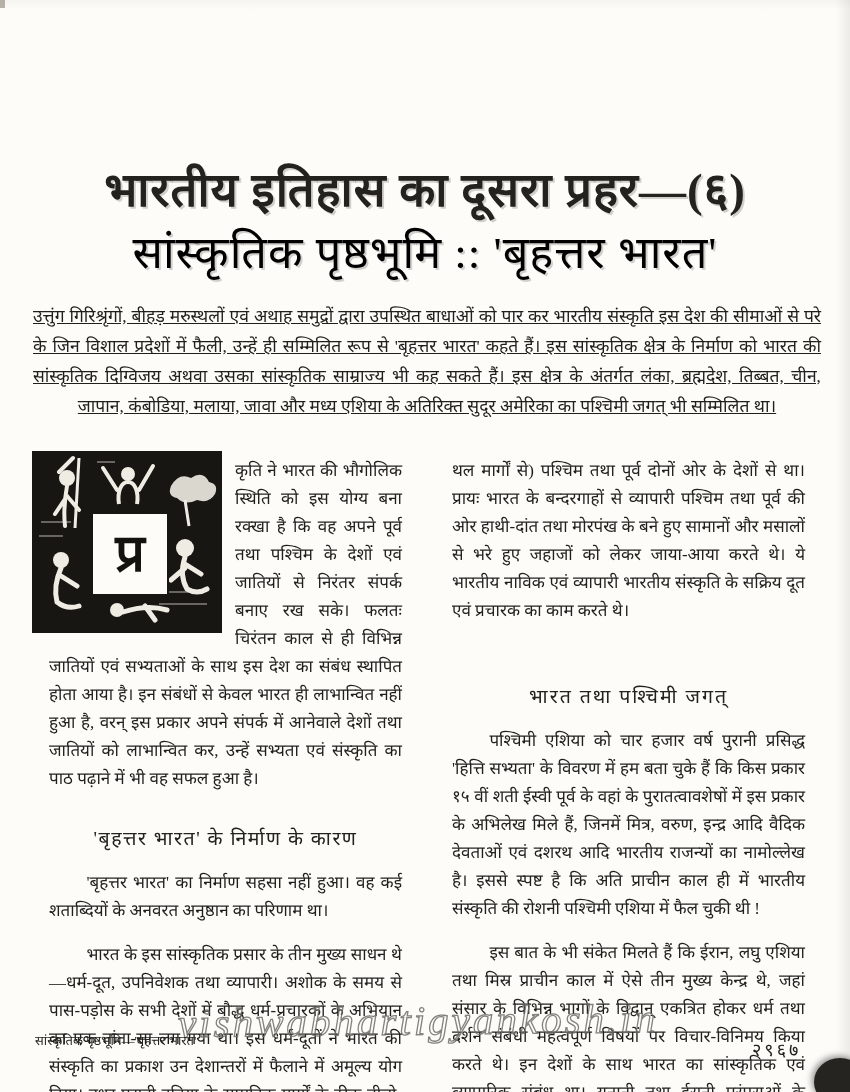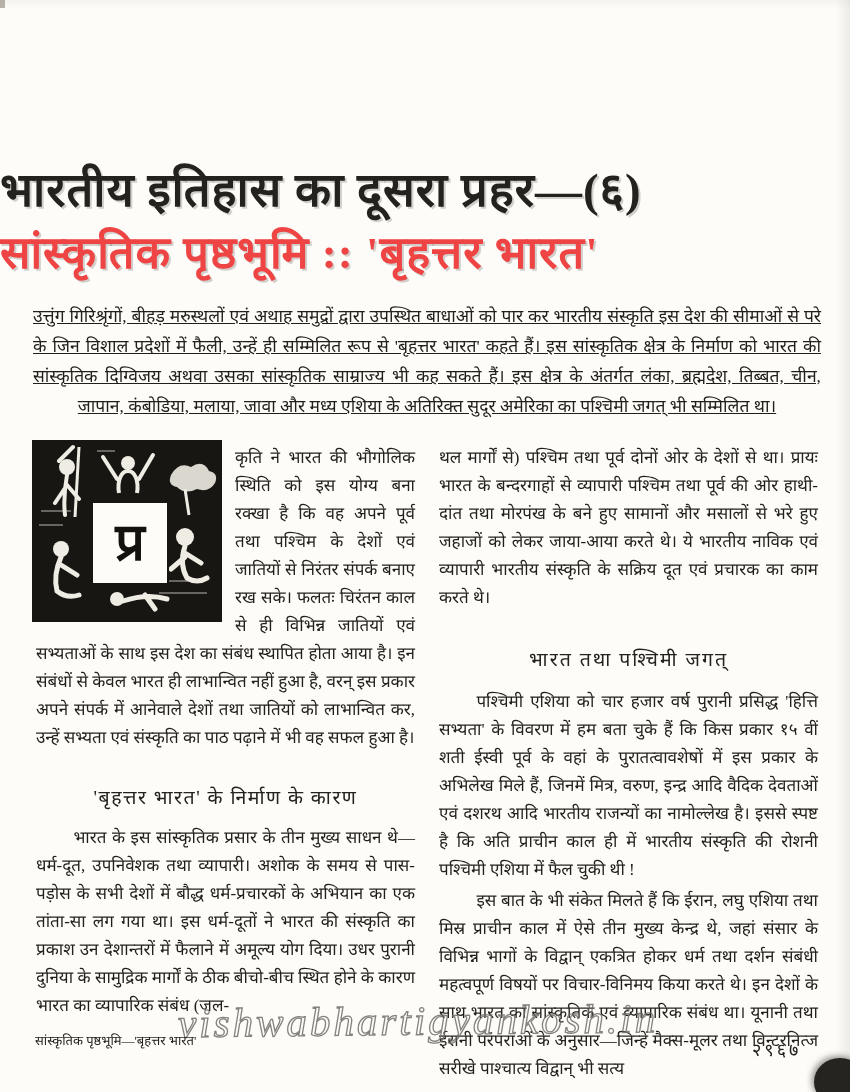--- a/index.html
+++ b/index.html
@@ -13,62 +13,62 @@
     background:#fdfcf9;color:#1d1d1b;
   }
   
   .page::before{
     content:"";position:absolute;inset:0;pointer-events:none;
     background:
       linear-gradient(to left, rgba(90,85,75,.10), rgba(0,0,0,0) 14px),
       linear-gradient(to bottom, rgba(90,85,75,.05), rgba(0,0,0,0) 10px);
   }
   .title-block{
-    position:absolute;top:158px;left:0;width:850px;text-align:left;
+    position:absolute;top:158px;left:0;width:850px;text-align:center;
   }
   .title-line1{
     font-size:47px;line-height:64px;font-weight:700;color:#23221f;
     text-shadow:2px 2px 0 rgba(60,55,45,.22);letter-spacing:1px;white-space:nowrap;
   }
   .title-line2{
-    font-size:45px;line-height:62px;font-weight:700;color:#ef4444;
+    font-size:45px;line-height:62px;font-weight:400;color:#000000;
     text-shadow:2px 2px 0 rgba(60,55,45,.22);letter-spacing:1px;white-space:nowrap;
   }
   .intro{
     position:absolute;top:301px;left:33px;width:788px;
     font-size:17.5px;line-height:30px;
     text-align:justify;text-align-last:center;color:#201f1c;text-decoration:underline;
   }
   .columns{
     position:absolute;top:441px;left:33px;width:788px;
     display:flex;gap:18px;
   }
   .col{
     width:385px;font-size:17px;line-height:28px;text-align:justify;color:#201f1c;
   }
-  .col p{margin:3px;}
+  .col p{margin:16px;}
   .indent{text-indent:2.2em;}
   .illustration{
-    float:left;width:188px;height:180px;margin:0 14px 4px 0;
+    float:left;width:188px;height:180px;margin:11px 14px 4px 0;
     background:#181613;position:relative;box-shadow:0 0 0 1px #181613;
   }
   .illustration svg{display:block;width:100%;height:100%;}
   .dropcap-box{
     position:absolute;left:58px;top:60px;width:74px;height:80px;
     background:#fdfcf9;border:2px solid #181613;
     display:flex;align-items:center;justify-content:center;
   }
   .dropcap{font-size:52px;font-weight:700;color:#14120f;line-height:1;}
   .section-heading{
     text-align:center;text-indent:0;font-size:19.5px;letter-spacing:1.5px;
     margin:32px 0 12px !important;color:#23221f;
   }
   .section-heading-right{
     text-align:center;text-indent:0;font-size:19.5px;letter-spacing:2px;
-    margin:25px 0 14px !important;color:#23221f;
+    margin:36px 0 14px !important;color:#23221f;
   }
   .spacer-sm{height:6px;}
   .footer-caption{
     position:absolute;left:35px;top:1031px;font-size:13px;color:#201f1c;white-space:nowrap;
   }
   .page-number{
     position:absolute;left:752px;top:1037px;font-size:18px;letter-spacing:3px;color:#201f1c;
   }
   .watermark{
     position:absolute;left:178px;top:996px;width:600px;
@@ -128,20 +128,21 @@
           <path d="M152 105 q-6 18 2 32 q10 6 20 0 M152 116 l-14 12 M152 112 l16 10" fill="none" stroke="#efece4" stroke-width="5" stroke-linecap="round"></path>
 
           <path d="M8 70 h30 M6 84 h24 M130 140 h40 M126 152 h48 M64 10 h18" stroke="#efece4" stroke-width="1.4" opacity=".5"></path>
         </svg>
         <div class="dropcap-box">
           <span class="dropcap">प्र</span>
         </div>
       </div>
       <p>कृति ने भारत की भौगोलिक स्थिति को इस योग्य बना रक्खा है कि वह अपने पूर्व तथा पश्चिम के देशों एवं जातियों से निरंतर संपर्क बनाए रख सके। फलतः चिरंतन काल से ही विभिन्न जातियों एवं सभ्यताओं के साथ इस देश का संबंध स्थापित होता आया है। इन संबंधों से केवल भारत ही लाभान्वित नहीं हुआ है, वरन् इस प्रकार अपने संपर्क में आनेवाले देशों तथा जातियों को लाभान्वित कर, उन्हें सभ्यता एवं संस्कृति का पाठ पढ़ाने में भी वह सफल हुआ है।</p>
       <p class="section-heading">'बृहत्तर भारत' के निर्माण के कारण</p>
+      <p class="indent">'बृहत्तर भारत' का निर्माण सहसा नहीं हुआ। वह कई शताब्दियों के अनवरत अनुष्ठान का परिणाम था।</p>
       <p class="indent">भारत के इस सांस्कृतिक प्रसार के तीन मुख्य साधन थे—धर्म-दूत, उपनिवेशक तथा व्यापारी। अशोक के समय से पास-पड़ोस के सभी देशों में बौद्ध धर्म-प्रचारकों के अभियान का एक तांता-सा लग गया था। इस धर्म-दूतों ने भारत की संस्कृति का प्रकाश उन देशान्तरों में फैलाने में अमूल्य योग दिया। उधर पुरानी दुनिया के सामुद्रिक मार्गों के ठीक बीचो-बीच स्थित होने के कारण भारत का व्यापारिक संबंध (जल-</p>
     </div>
 
     <div class="col">
       <p>थल मार्गों से) पश्चिम तथा पूर्व दोनों ओर के देशों से था। प्रायः भारत के बन्दरगाहों से व्यापारी पश्चिम तथा पूर्व की ओर हाथी-दांत तथा मोरपंख के बने हुए सामानों और मसालों से भरे हुए जहाजों को लेकर जाया-आया करते थे। ये भारतीय नाविक एवं व्यापारी भारतीय संस्कृति के सक्रिय दूत एवं प्रचारक का काम करते थे।</p>
       <div class="spacer-sm"></div>
       <p class="section-heading-right">भारत तथा पश्चिमी जगत्</p>
       <p class="indent">पश्चिमी एशिया को चार हजार वर्ष पुरानी प्रसिद्ध 'हित्ति सभ्यता' के विवरण में हम बता चुके हैं कि किस प्रकार १५ वीं शती ईस्वी पूर्व के वहां के पुरातत्वावशेषों में इस प्रकार के अभिलेख मिले हैं, जिनमें मित्र, वरुण, इन्द्र आदि वैदिक देवताओं एवं दशरथ आदि भारतीय राजन्यों का नामोल्लेख है। इससे स्पष्ट है कि अति प्राचीन काल ही में भारतीय संस्कृति की रोशनी पश्चिमी एशिया में फैल चुकी थी !</p>
       <p class="indent">इस बात के भी संकेत मिलते हैं कि ईरान, लघु एशिया तथा मिस्र प्राचीन काल में ऐसे तीन मुख्य केन्द्र थे, जहां संसार के विभिन्न भागों के विद्वान् एकत्रित होकर धर्म तथा दर्शन संबंधी महत्वपूर्ण विषयों पर विचार-विनिमय किया करते थे। इन देशों के साथ भारत का सांस्कृतिक एवं व्यापारिक संबंध था। यूनानी तथा ईरानी परंपराओं के अनुसार—जिन्हें मैक्स-मूलर तथा विन्टरनित्ज सरीखे पाश्चात्य विद्वान् भी सत्य</p>
     </div>

